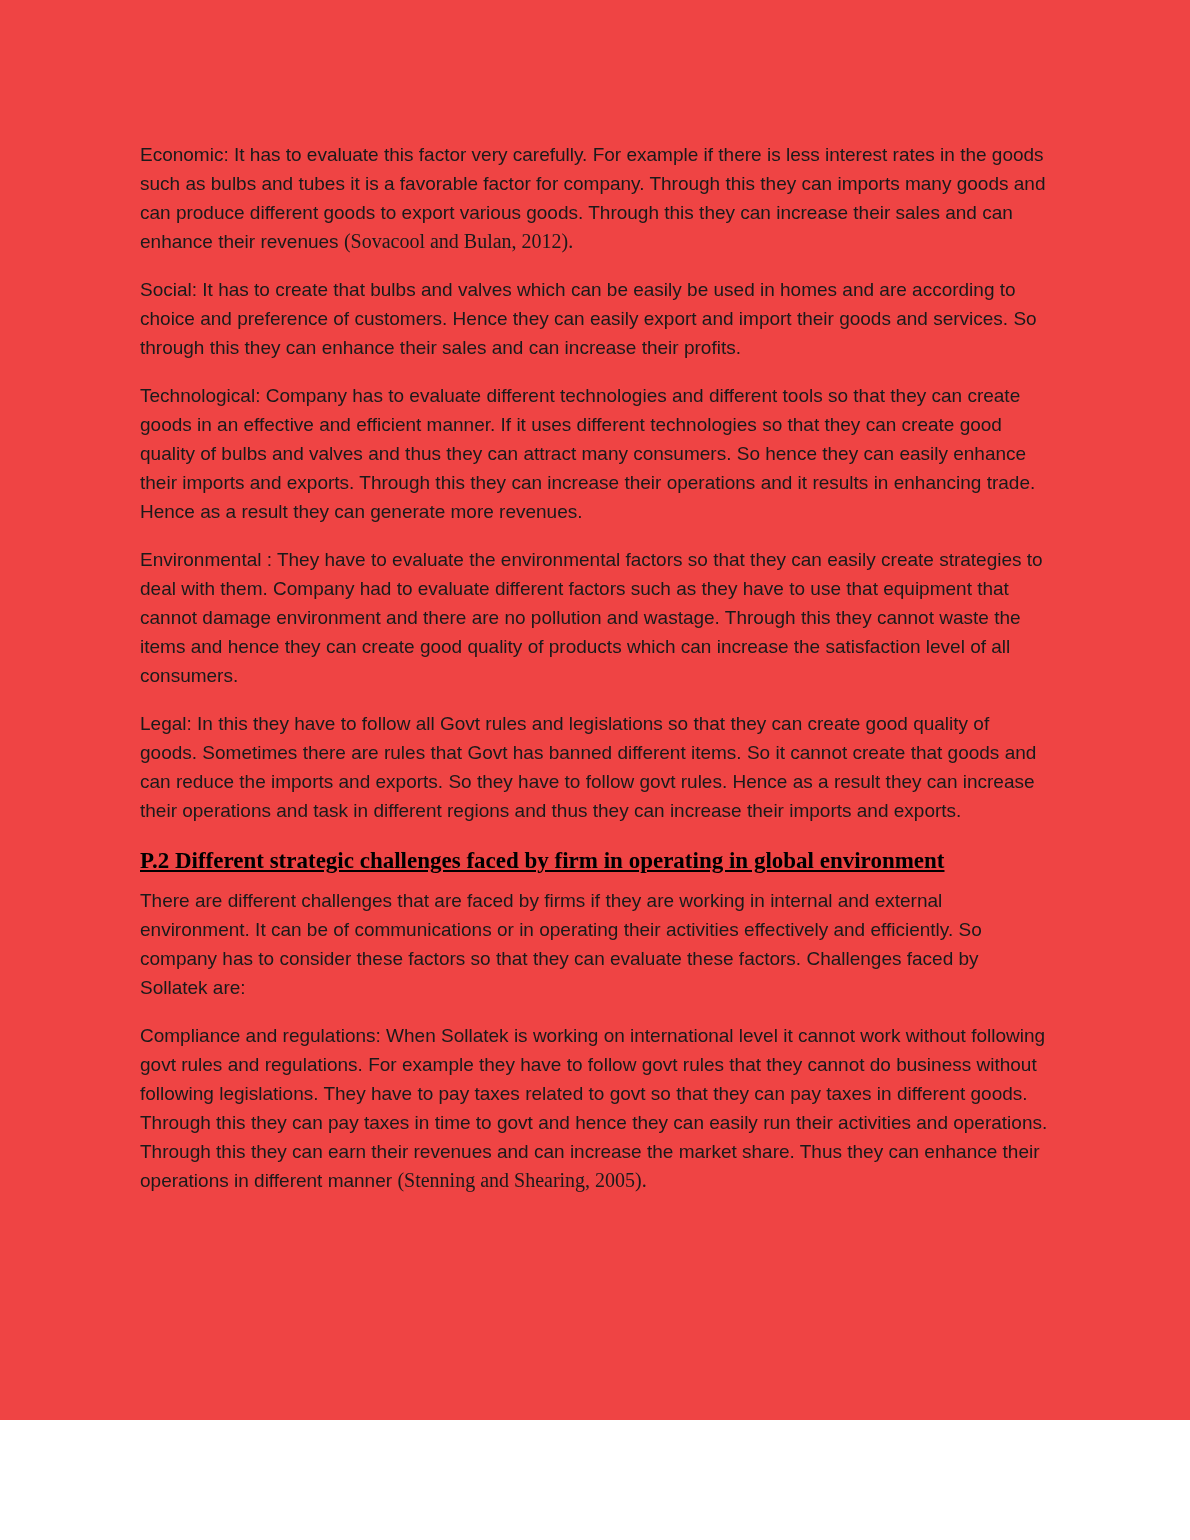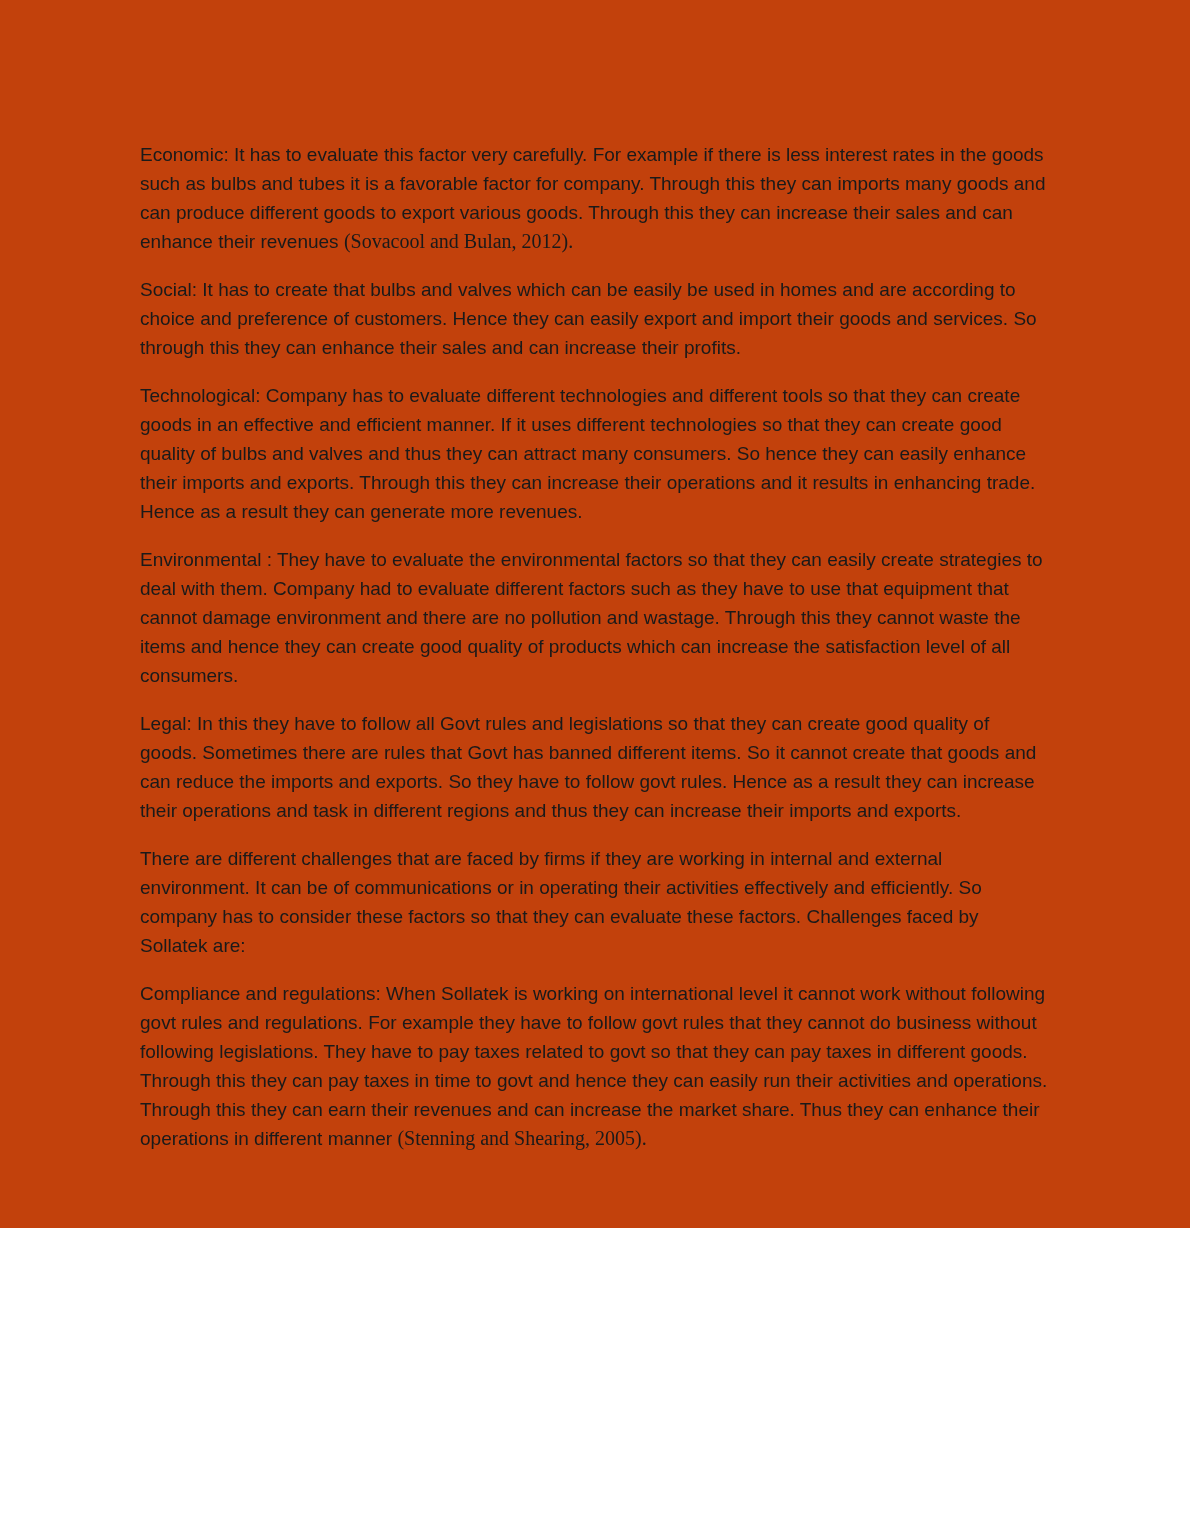--- a/index.html
+++ b/index.html
@@ -2,23 +2,23 @@
 <html><head>
 <meta charset="utf-8">
 <style>
   html, body {
     margin: 0;
     padding: 0;
     background: #ffffff;
   }
   .page {
     width: 1190px;
-    height: 1228px;
+    height: 1420px;
     box-sizing: border-box;
-    background: #c2410c;
+    background: #ef4444;
     padding: 140px 142px 0 140px;
     font-family: "Liberation Sans", sans-serif;
     color: #1a1a1a;
     overflow: hidden;
   }
   .body-para {
     font-size: 19px;
     line-height: 29px;
     margin: 0 0 19px 0;
     text-align: left;
@@ -53,18 +53,19 @@
 
   <p class="body-para"><span>Social: It has to create that bulbs and valves which can be easily be used in homes and are according to choice and preference of customers. Hence they can easily export and import their goods and services. So through this they can enhance their sales and can increase their profits.</span></p>
 
   <p class="body-para"><span>Technological: Company has to evaluate different technologies and different tools so that they can create goods in an effective and efficient manner. If it uses different technologies so that they can create good quality of bulbs and valves and thus they can attract many consumers. So hence they can easily enhance their imports and exports. Through this they can increase their operations and it results in enhancing trade. Hence as a result they can generate more revenues.</span></p>
 
   <p class="body-para"><span>Environmental : They have to evaluate the environmental factors so that they can easily create strategies to deal with them. Company had to evaluate different factors such as they have to use that equipment that cannot damage environment and there are no pollution and wastage. Through this they cannot waste the items and hence they can create good quality of products which can increase the satisfaction level of all consumers.</span></p>
 
   <p class="body-para"><span>Legal: In this they have to follow all Govt rules and legislations so that they can create good quality of goods. Sometimes there are rules that Govt has banned different items. So it cannot create that goods and  can reduce the imports and exports. So they have to follow govt rules. Hence as a result they can increase their operations and task in different regions and thus they can increase their imports and exports.</span></p>
 
 
+  <h2 class="section-heading"> P.2 Different strategic challenges faced by firm in operating in global environment</h2>
 
   <p class="body-para"><span>There are different challenges that are faced by firms if they are working in internal and external environment. It can be of communications or in operating their activities effectively and efficiently. So company has to consider these factors so that they can evaluate these factors. Challenges faced by Sollatek are:</span></p>
 
   <p class="body-para"><span>Compliance and regulations: When Sollatek is working on international level it cannot work without following govt rules and regulations. For example they have to follow govt rules that they cannot do business without following legislations. They have to pay taxes related to govt so that they can pay taxes in different goods. Through this they can pay taxes in time to govt and hence they can easily run their activities and operations. Through this they can earn their revenues and can increase the market share. Thus they can enhance their operations in different manner </span><span class="citation">(Stenning and Shearing, 2005).</span></p>
 
 </div>
 
 </body></html>

